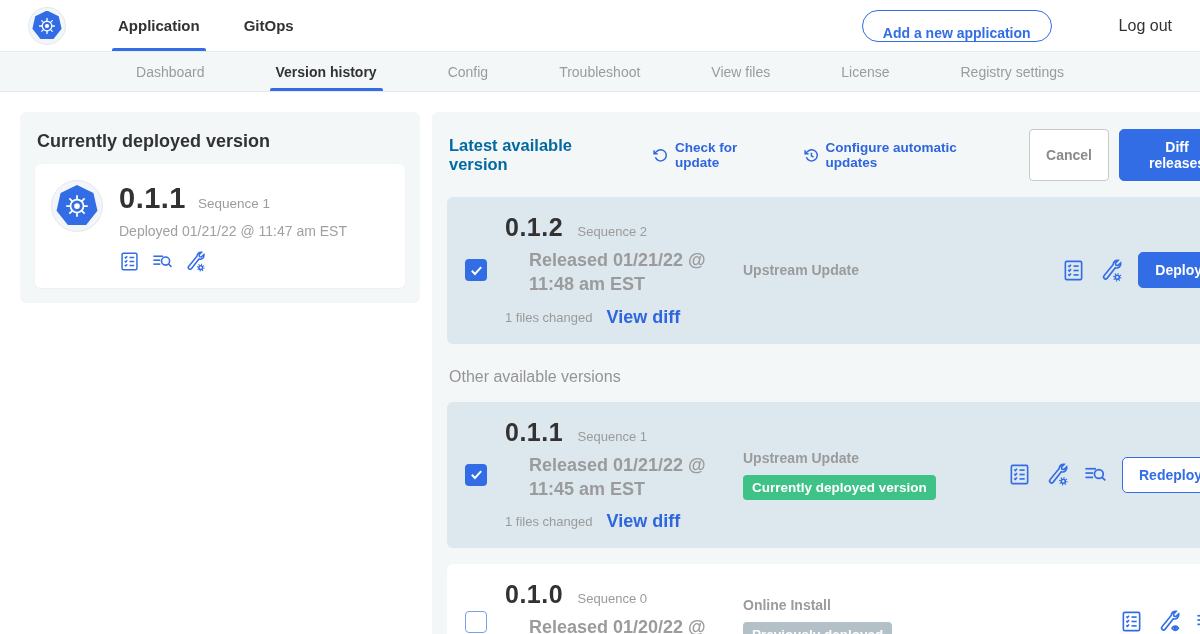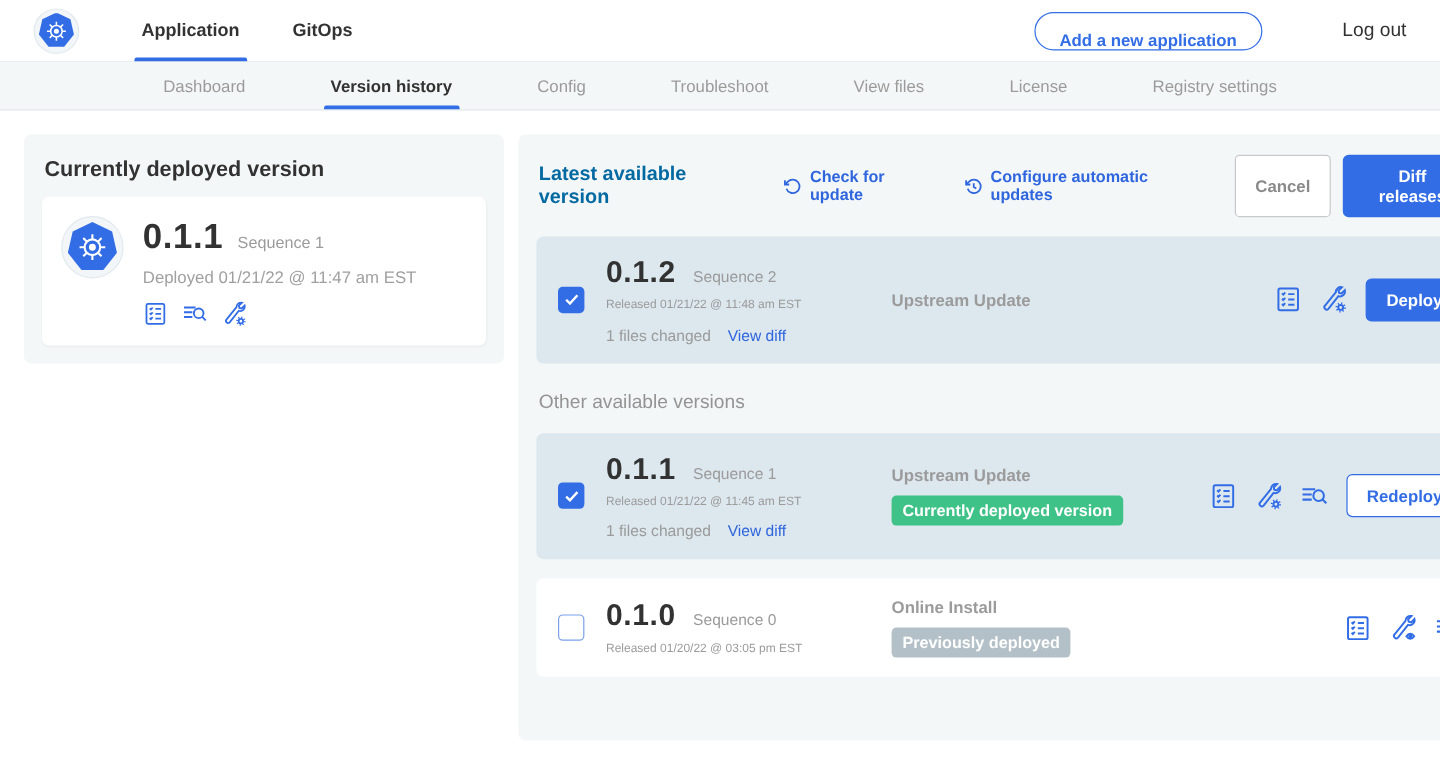--- a/index.html
+++ b/index.html
@@ -71,24 +71,24 @@
 
   .cb { width:22px; height:22px; border-radius:4px; flex-shrink:0; margin-right:18px; cursor:pointer;
     display:flex; align-items:center; justify-content:center; }
   .cb.checked { background:#326de6; }
   .cb.unchecked { background:#fff; border:1.5px solid #7aa0ea; }
   .cb svg { width:15px; height:15px; }
 
   .vinfo { width:238px; flex-shrink:0; }
   .vnum { font-size:25px; font-weight:800; color:#323232; letter-spacing:.5px; }
   .vseq { font-size:13px; color:#9b9b9b; margin-left:10px; }
-  .vreleased { font-size:10px; font-weight:400; color:#9b9b9b; margin-top:6px; max-width:205px; line-height:1.35; }
+  .vreleased { font-size:18px; font-weight:700; color:#9b9b9b; margin-top:6px; max-width:205px; line-height:1.35;margin-left:24px; }
   .vfiles { display:flex; align-items:center; gap:14px; margin-top:10px; }
   .vfiles .files { font-size:13px; color:#9b9b9b; }
-  .vfiles .vdiff { font-size:13px; font-weight:400; color:#2f66dd; cursor:pointer; text-decoration:none; }
+  .vfiles .vdiff { font-size:18px; font-weight:700; color:#2f66dd; cursor:pointer; text-decoration:none; }
 
   .vstatus { width:265px; }
   .vsource { font-size:14px; font-weight:700; color:#9b9b9b; }
   .badge { display:inline-block; margin-top:9px; padding:5px 9px; border-radius:4px; color:#fff;
     font-size:13.5px; font-weight:700; }
   .badge.green { background:#3fc287; }
   .badge.gray { background:#b4c0c7; }
 
   .vactions { margin-left:auto; display:flex; align-items:center; gap:15px; color:#326de6; }
   .vactions .ic { width:23px; height:23px; }

